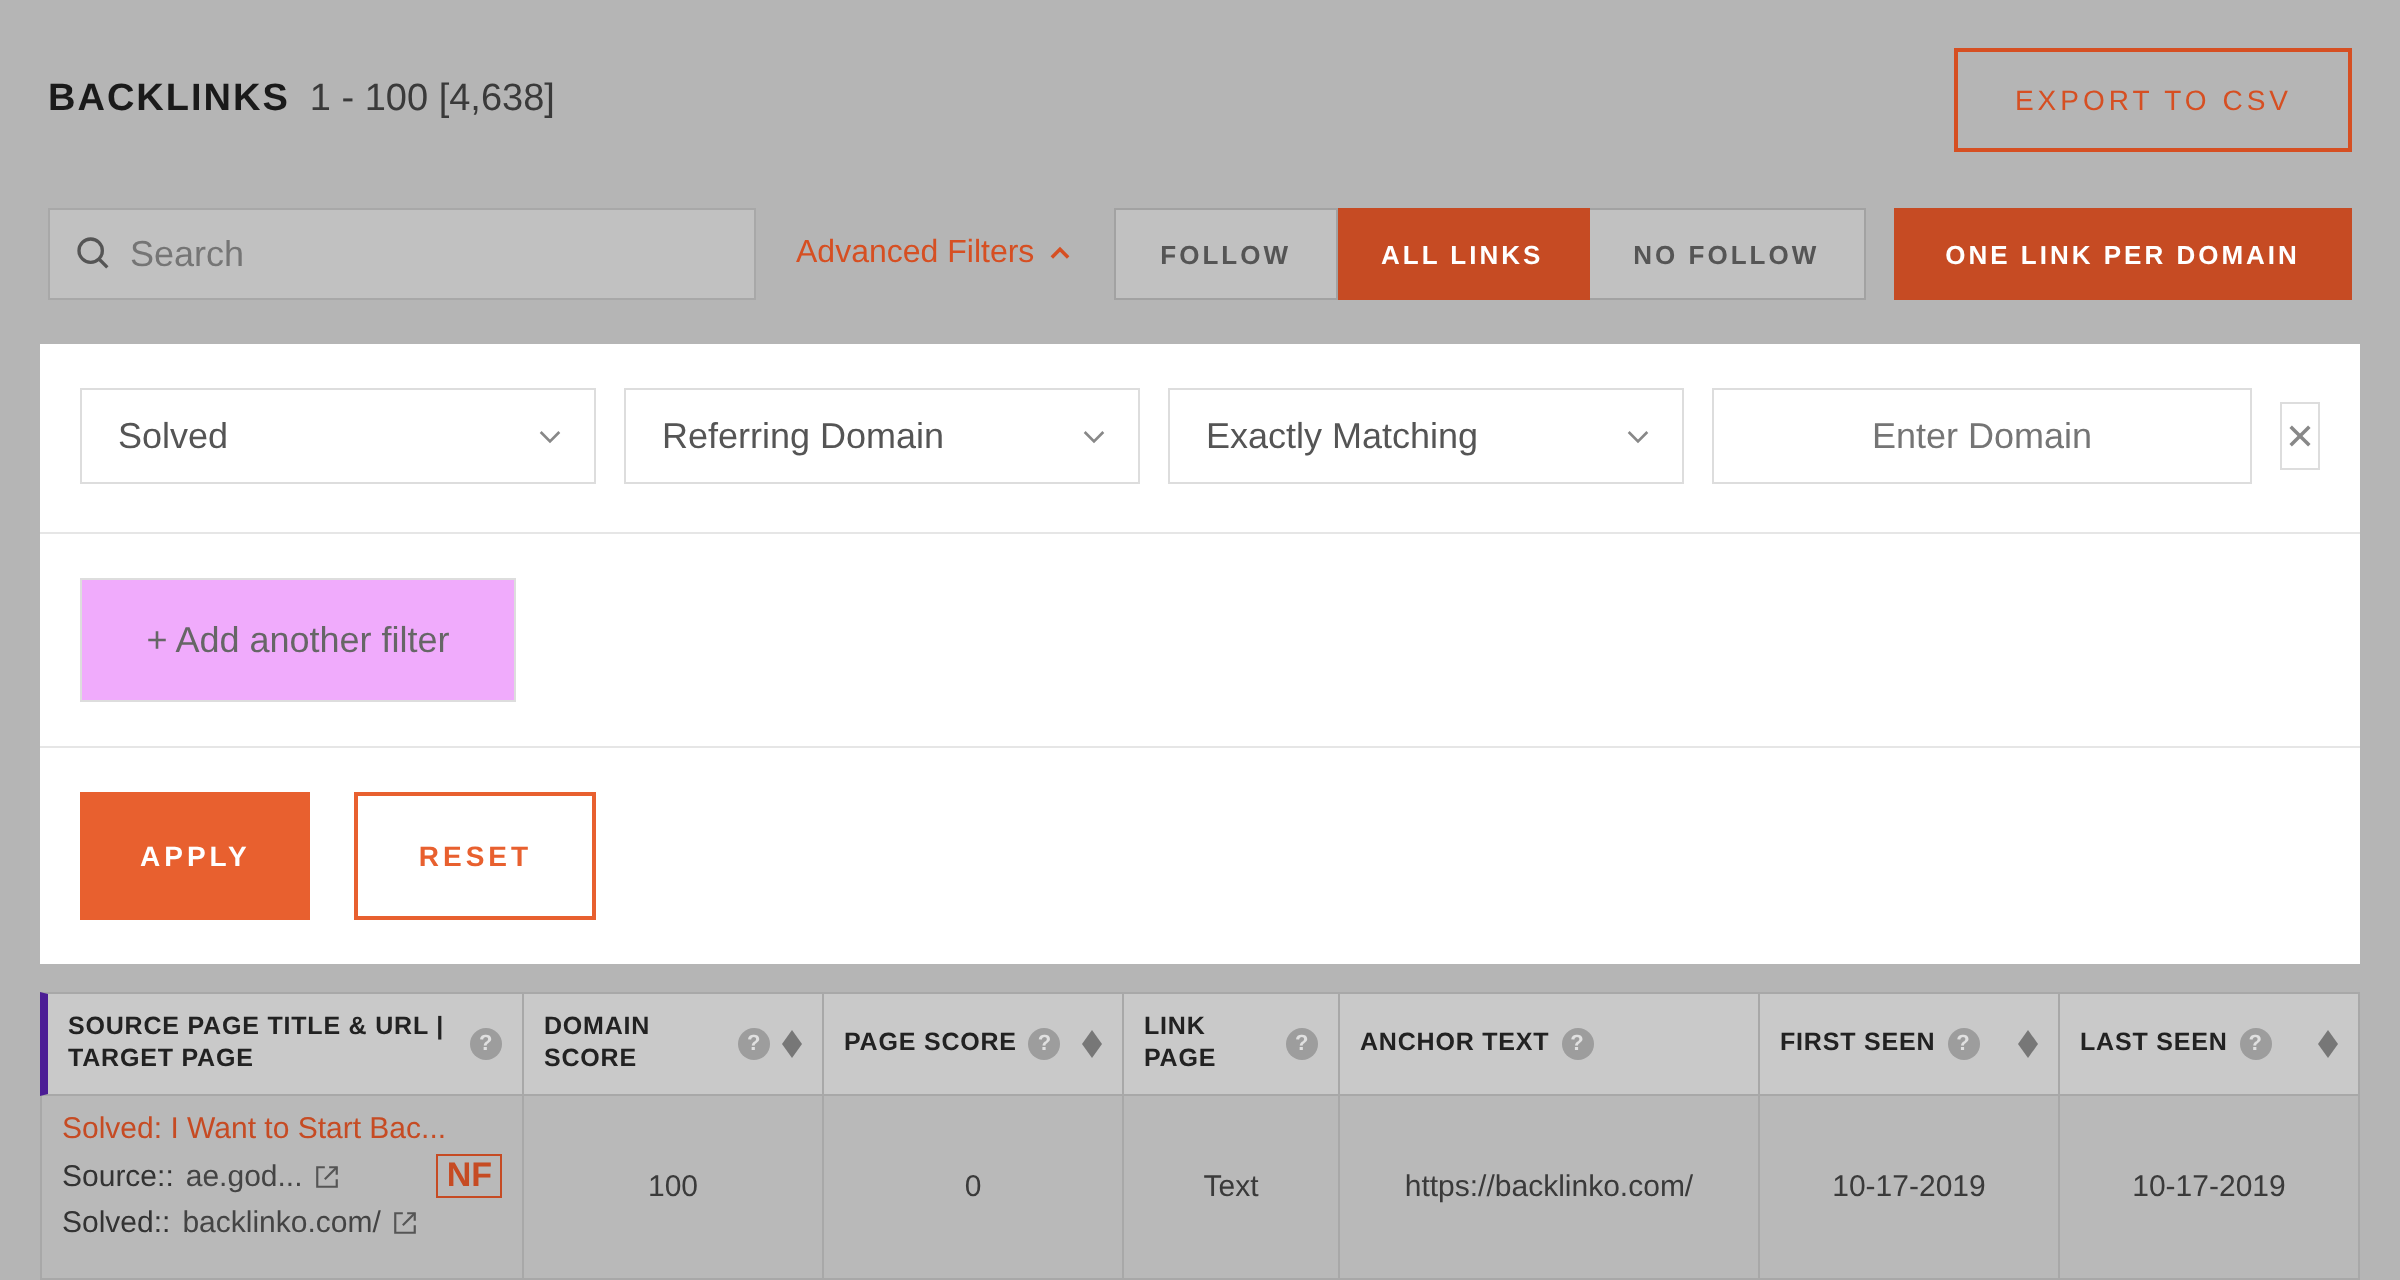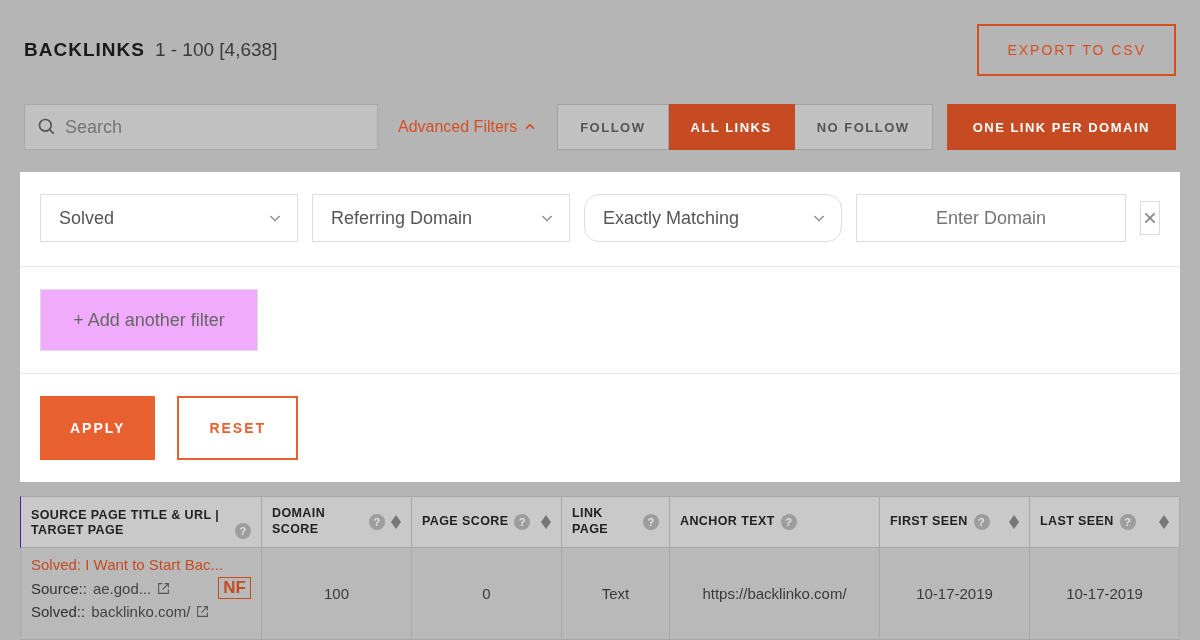--- a/index.html
+++ b/index.html
@@ -135,21 +135,21 @@
     display: flex;
     align-items: center;
     padding: 0 44px 0 18px;
     font-size: 18px;
     color: #555;
     background: #fff;
     cursor: pointer;
   }
   .sw1 { flex: 0 0 258px; }
   .sw2 { flex: 0 0 258px; }
-  .sw3 { flex: 0 0 258px; border-radius: 15px; }
+  .sw3 { flex: 0 0 258px; }
   .select-wrap .chev {
     position: absolute;
     right: 14px;
     top: 50%;
     transform: translateY(-50%);
   }
   .domain-input {
     flex: 1;
     border: 1px solid #ddd;
     height: 48px;
@@ -238,21 +238,21 @@
     padding: 8px 10px;
     font-size: 12.5px;
     font-weight: 800;
     letter-spacing: 0.4px;
     color: #222;
     display: flex;
     align-items: center;
     gap: 6px;
     height: 52px;
   }
-  .thead > div:first-child { border-left: 1px solid #4c1d95; align-items: flex-end; }
+  .thead > div:first-child { border-left: 4px solid #4c1d95; }
   .th-label { line-height: 1.25; }
   .help-icon {
     width: 16px; height: 16px;
     border-radius: 50%;
     background: #9d9d9d;
     color: #e0e0e0;
     font-size: 11px;
     font-weight: 800;
     display: inline-flex;
     align-items: center;

